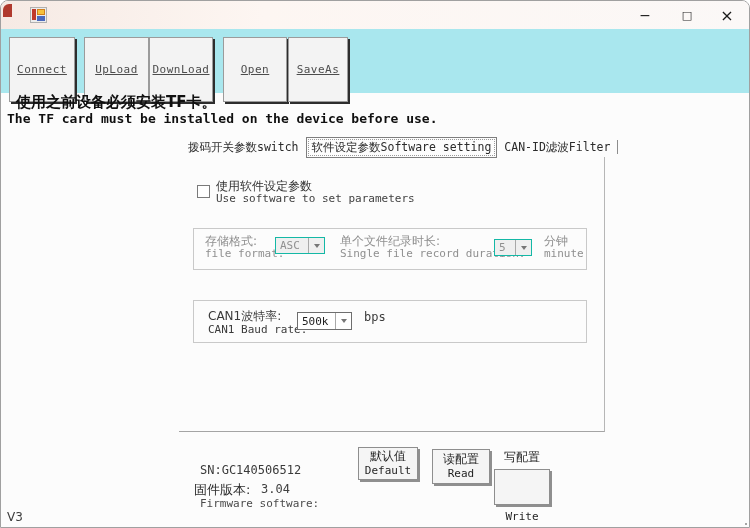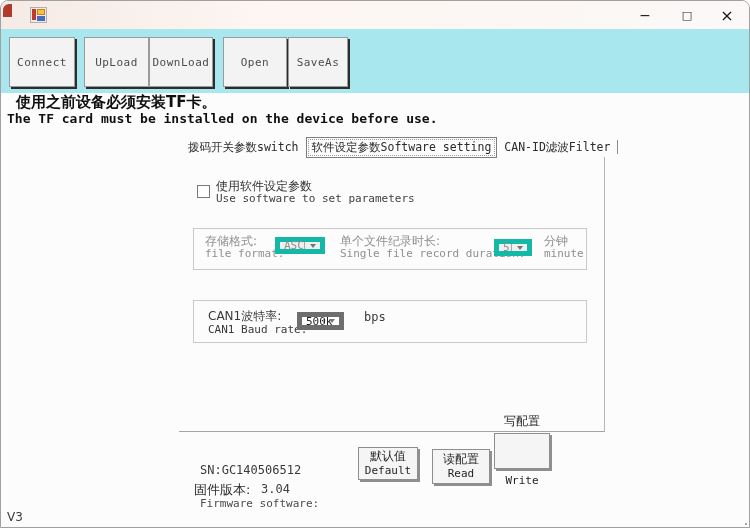--- a/index.html
+++ b/index.html
@@ -17,23 +17,23 @@
   .app-icon .p-yellow{ position:absolute; left:6px; top:1px; width:8px; height:6px; background:#f5c13c; border:1px solid #d2801e; }
   .app-icon .p-blue  { position:absolute; left:6px; top:8px; width:8px; height:5px; background:#4a69bd; }
   .win-btn { position:absolute; top:0; width:40px; height:28px; display:flex; align-items:center; justify-content:center;
     color:#1b1b1b; font-family:"DejaVu Sans",sans-serif; cursor:default; }
   #btn-min   { right:84px; font-size:14px; }
   #btn-max   { right:42px; font-size:11px; }
   #btn-close { right:2px;  font-size:16px; }
 
   
   .toolbar { position:absolute; left:0; top:28px; width:100%; height:64px; background:#a9e7ee; }
-  .tbtn { position:absolute; top:8px; height:50px; background:#f3f3f3; border:1px solid #9b9b9b;
+  .tbtn { position:absolute; top:8px; height:65px; background:#f3f3f3; border:1px solid #9b9b9b;
     box-shadow:2px 2px 0 #2d2d2d; color:#4c4c4c; font-size:11px; display:flex; align-items:center; justify-content:center;
-    letter-spacing:.5px; white-space:nowrap; }
+    letter-spacing:.5px; white-space:nowrap;text-decoration:underline; }
   #tb-connect  { left:8px;   width:66px; }
   #tb-upload   { left:83px;  width:65px; }
   #tb-download { left:148px; width:64px; }
   #tb-open     { left:222px; width:64px; }
   #tb-saveas   { left:287px; width:60px; }
   #tb-update   { left:371px; width:70px; }
 
   
   #notice-zh { position:absolute; left:15px; top:92px;  font-size:15px; font-weight:bold; color:#101010; font-family:"DejaVu Sans",sans-serif; }
   #notice-en { position:absolute; left:6px;  top:110px; font-size:13px; font-weight:bold; color:#101010; }
@@ -54,45 +54,45 @@
 
   
   .group { position:absolute; left:192px; width:394px; border:1px solid #c9c9c9; }
   #group-storage { top:227px; height:42px; }
   #group-can     { top:299px; height:43px; }
   .g-zh { position:absolute; font-size:12px; font-family:"DejaVu Sans",sans-serif; white-space:nowrap; }
   .g-en { position:absolute; font-size:11px; white-space:nowrap; }
   .dim  { color:#8f8f8f; }
   .dark { color:#3a3a3a; }
 
-  .combo { position:absolute; border:5px solid #14b8a6; font-size:11px; display:flex; align-items:center; padding-left:4px; }
+  .combo { position:absolute; border:1px solid #14b8a6; font-size:11px; display:flex; align-items:center; padding-left:4px; }
   .combo.disabled { background:#efefef; color:#8f8f8f; }
   .combo.enabled  { background:#fff; color:#1d1d1d; border-color:#6e6e6e; }
   .combo .arrow { position:absolute; right:0; top:0; bottom:0; width:16px; border-left:1px solid #a8a8a8;
     display:flex; align-items:center; justify-content:center; }
   .combo .arrow::after { content:""; border-left:3px solid transparent; border-right:3px solid transparent; border-top:4px solid #767676; }
 
   #combo-format   { left:81px;  top:8px;  width:50px; height:17px; }
   #combo-duration { left:300px; top:10px; width:38px; height:17px; }
-  #combo-baud     { left:103px; top:11px; width:47px; height:18px; }
+  #combo-baud     { left:103px; top:11px; width:55px; height:18px; }
 
   #fmt-zh { left:11px;  top:4px; }  #fmt-en { left:11px;  top:18px; }
   #dur-zh { left:146px; top:4px; }  #dur-en { left:146px; top:18px; }
   #unit-zh{ left:350px; top:4px; }  #unit-en{ left:350px; top:18px; }
   #can-zh { left:14px;  top:7px; }  #can-en { left:14px;  top:22px; }
   #bps-label { position:absolute; left:170px; top:9px; font-size:12px; color:#3a3a3a; }
 
   
   .action { position:absolute; background:#f5f5f5; border:1px solid #8e8e8e; box-shadow:2px 2px 0 #8f8f8f;
     display:flex; flex-direction:column; align-items:center; justify-content:center; line-height:1.3; }
   .action .zh { font-size:12px; font-family:"DejaVu Sans",sans-serif; color:#1f1f1f; }
   .action .en { font-size:11px; color:#1f1f1f; }
   #act-default { left:357px; top:446px; width:60px; height:33px;align-items:center; }
   #act-read    { left:431px; top:448px; width:58px; height:35px; }
-  #act-write   { left:493px; top:432px; width:56px; height:36px;gap:44px; }
+  #act-write   { left:493px; top:468px; width:56px; height:36px;gap:44px; }
 
   
   #sn     { position:absolute; left:199px; top:462px; font-size:12px; color:#3a3a3a; }
   #fw-zh  { position:absolute; left:193px; top:480px; font-size:13px; color:#2e2e2e; font-family:"DejaVu Sans",sans-serif; }
   #fw-val { position:absolute; left:260px; top:481px; font-size:12px; color:#404040; }
   #fw-en  { position:absolute; left:199px; top:496px; font-size:11px; color:#4a4a4a; }
 
   
   #version { position:absolute; left:6px; top:509px; font-size:12px; color:#3d3d3d; font-family:"DejaVu Sans",sans-serif; }
   #grip { position:absolute; right:6px; bottom:6px; width:2px; height:2px; background:transparent;

